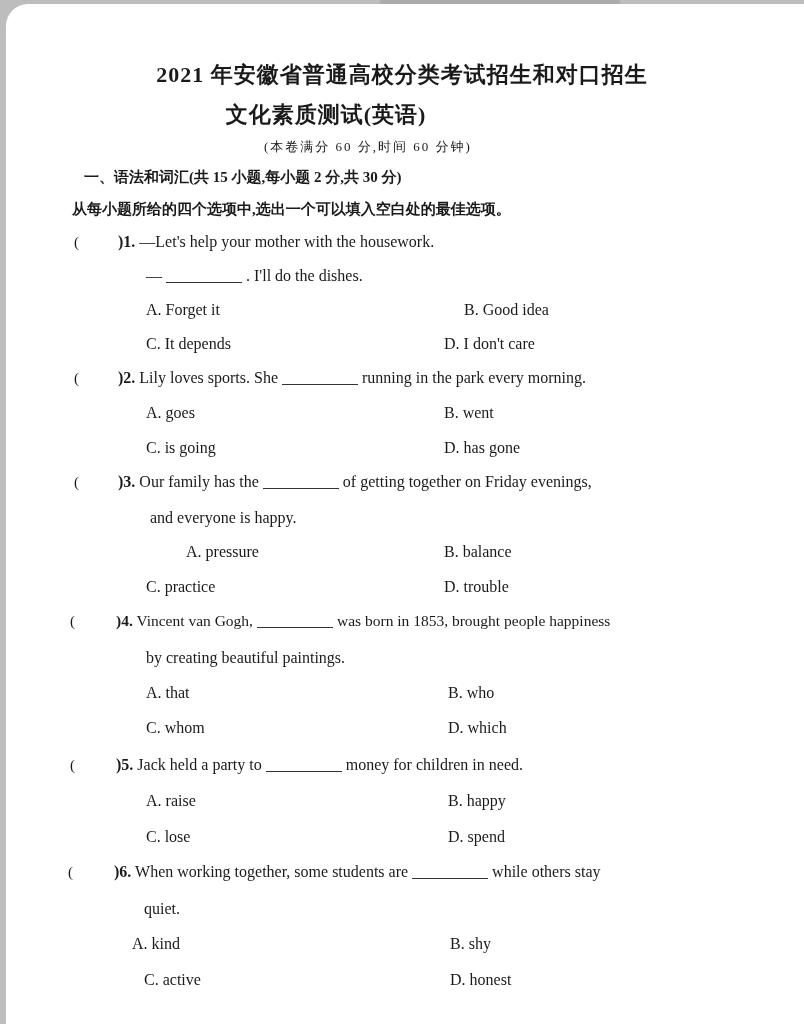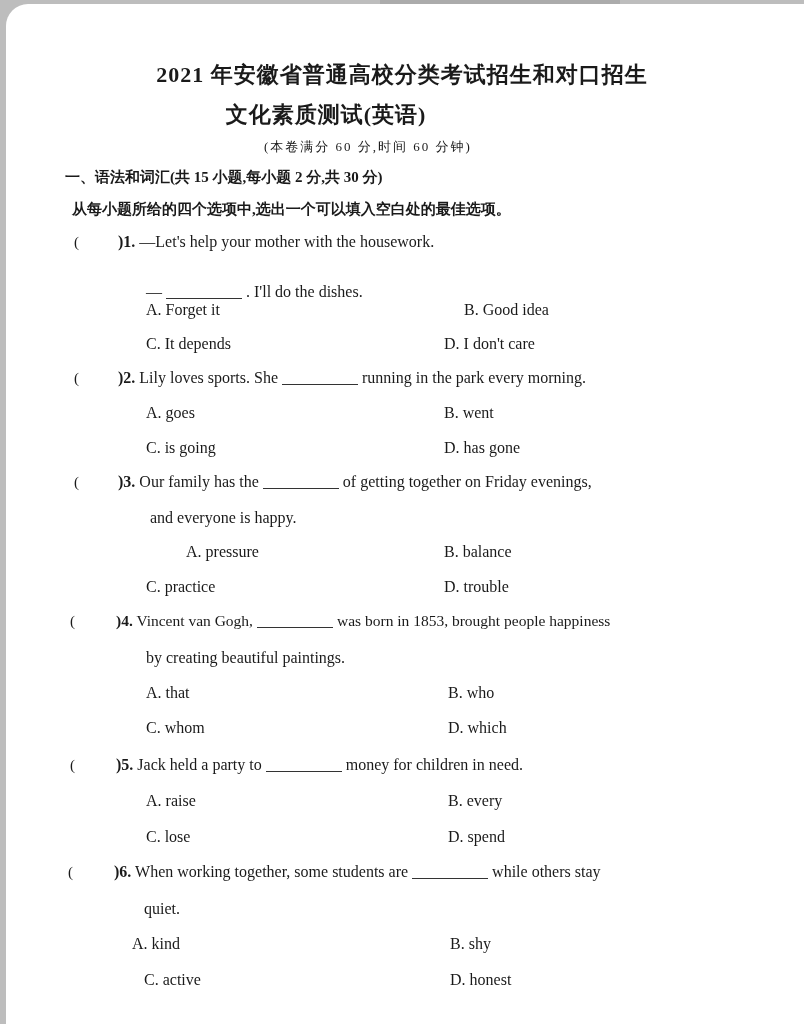--- a/index.html
+++ b/index.html
@@ -43,29 +43,29 @@
 </head>
 <body>
 
 <div class="page"></div>
 <div class="topbleed"></div>
 
 <div class="title1">2021 年安徽省普通高校分类考试招生和对口招生</div>
 <div class="title2">文化素质测试(英语)</div>
 <div class="subtitle">(本卷满分 60 分,时间 60 分钟)</div>
 
-<div class="line sec" style="left:65px;top:168px;">一、语法和词汇(共 15 小题,每小题 2 分,共 30 分)</div>
+<div class="line sec" style="left:84px;top:168px;">一、语法和词汇(共 15 小题,每小题 2 分,共 30 分)</div>
 <div class="line sec" style="left:72px;top:200px;">从每小题所给的四个选项中,选出一个可以填入空白处的最佳选项。</div>
 
 <span class="paren" style="left:74px;top:234px;">(</span>
 <div class="line" style="left:118px;top:233px;text-align:center;">
   <b>)1.</b>
   <span>—Let's help your mother with the housework.</span>
 </div>
-<div class="line" style="left:146px;top:267px;margin-top:16px;">
+<div class="line" style="left:146px;top:267px;">
   <span>—</span><span class="blank"></span><span>. I'll do the dishes.</span>
 </div>
 <div class="opt" style="left:146px;top:301px;">A. Forget it</div>
 <div class="opt" style="left:464px;top:301px;font-family:Liberation Serif, serif;">B. Good idea</div>
 <div class="opt" style="left:146px;top:335px;">C. It depends</div>
 <div class="opt" style="left:444px;top:335px;">D. I don't care</div>
 
 <span class="paren" style="left:74px;top:370px;">(</span>
 <div class="line" style="left:118px;top:369px;">
   <b>)2.</b>
@@ -97,21 +97,21 @@
 <div class="opt" style="left:448px;top:684px;">B. who</div>
 <div class="opt" style="left:146px;top:719px;">C. whom</div>
 <div class="opt" style="left:448px;top:719px;font-family:Liberation Serif, serif;">D. which</div>
 
 <span class="paren" style="left:70px;top:757px;">(</span>
 <div class="line" style="left:116px;top:756px;">
   <b>)5.</b>
   <span>Jack held a party to</span><span class="blank"></span><span>money for children in need.</span>
 </div>
 <div class="opt" style="left:146px;top:792px;">A. raise</div>
-<div class="opt" style="left:448px;top:792px;">B. every</div>
+<div class="opt" style="left:448px;top:792px;">B. happy</div>
 <div class="opt" style="left:146px;top:828px;">C. lose</div>
 <div class="opt" style="left:448px;top:828px;">D. spend</div>
 
 <span class="paren" style="left:68px;top:864px;">(</span>
 <div class="line" style="left:114px;top:863px;">
   <b>)6.</b>
   <span>When working together, some students are</span><span class="blank"></span><span>while others stay</span>
 </div>
 <div class="line" style="left:144px;top:900px;">quiet.</div>
 <div class="opt" style="left:132px;top:935px;">A. kind</div>

